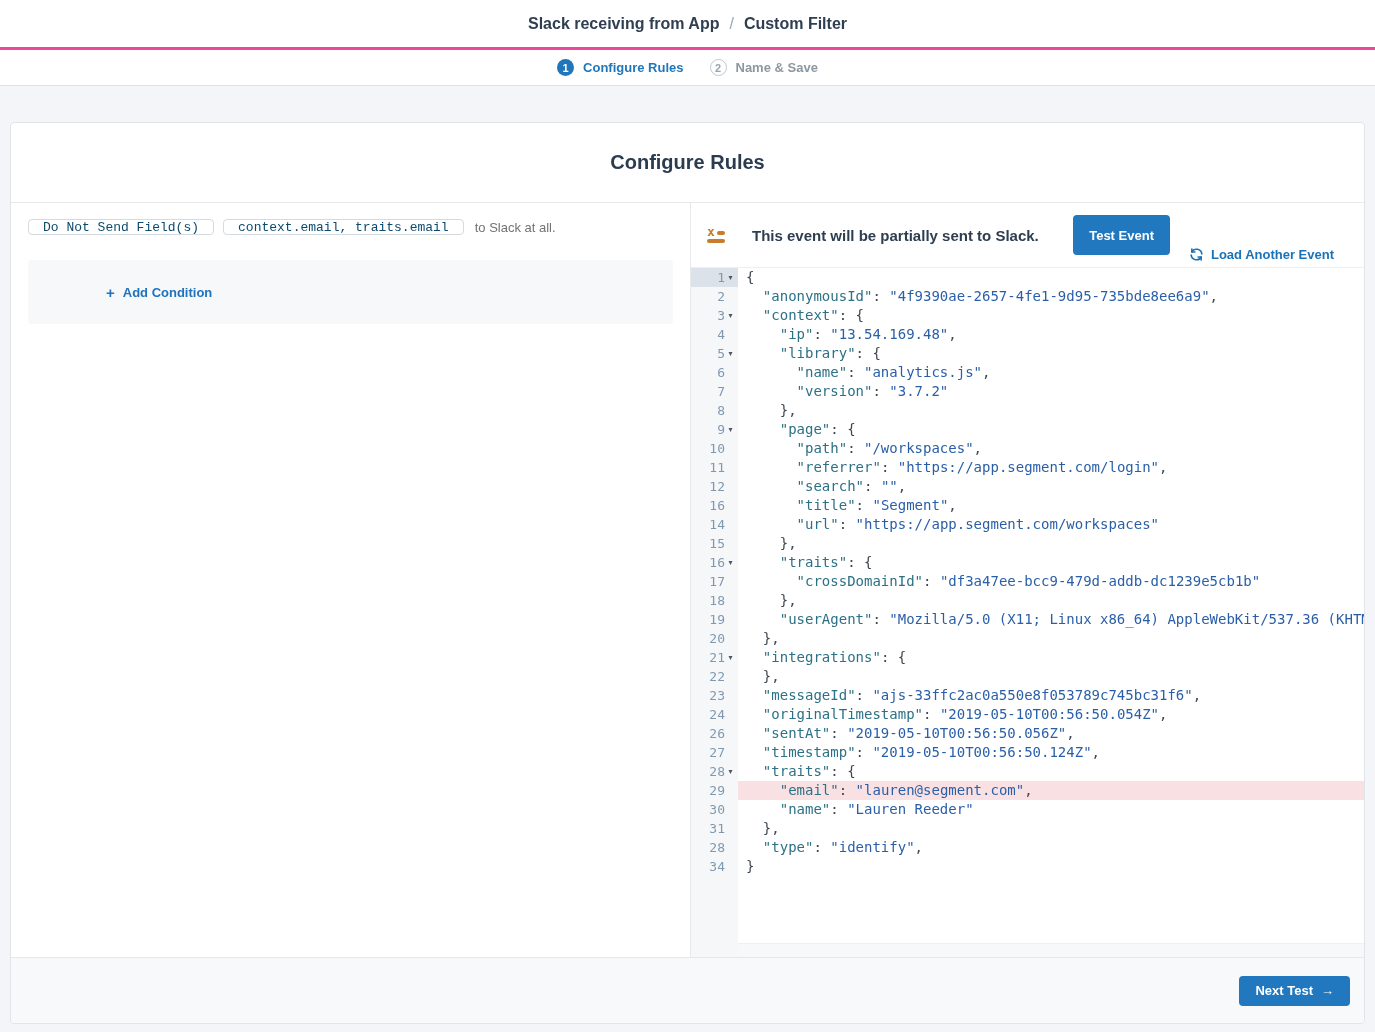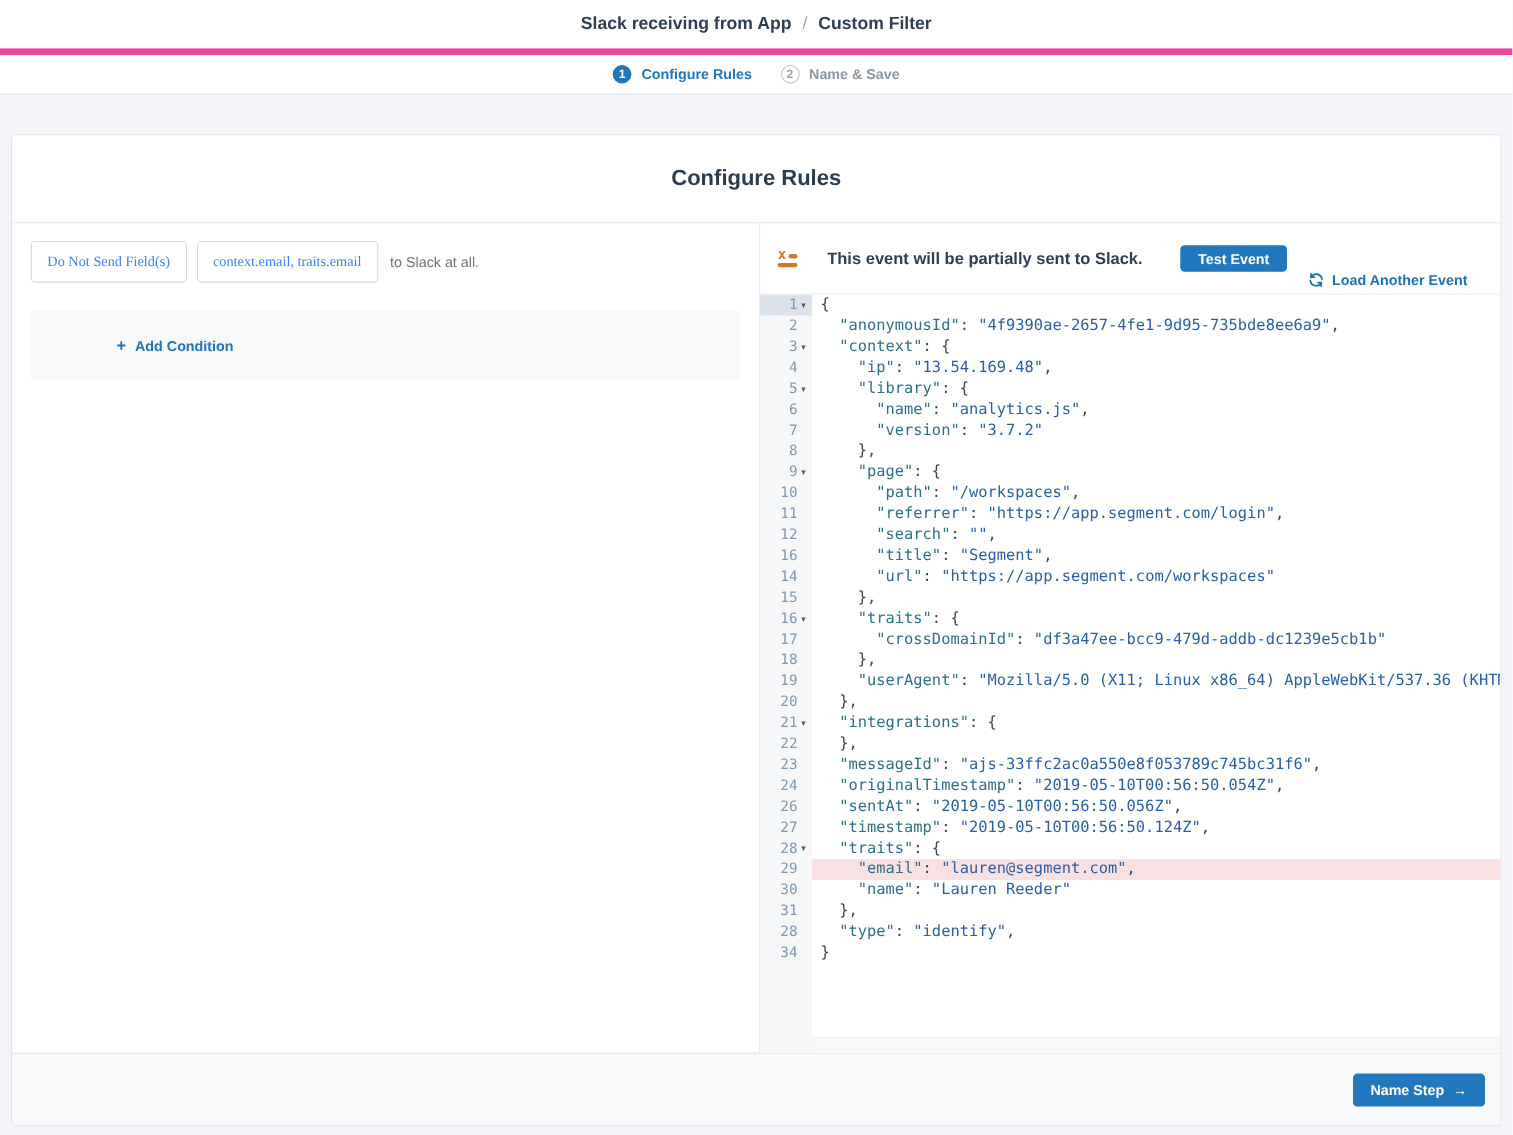--- a/index.html
+++ b/index.html
@@ -6,21 +6,21 @@
   html,body { width:1375px; height:1032px; }
   body {
     background:#f3f5f8;
     font-family:"Liberation Sans", sans-serif;
     color:#2f3f51;
     overflow:hidden;
   }
 
   
   .topbar {
-    height:50px; background:#fff; border-bottom:6px solid #ec4899;
+    height:50px; background:#fff; border-bottom:3px solid #ec4899;
     display:flex; align-items:center; justify-content:center;
   }
   .breadcrumb { display:flex; align-items:center; gap:10px; font-size:16px; font-weight:600; color:#2f3e51; }
   .breadcrumb .sep { color:#9aa6b2; font-weight:400; }
 
   .steps {
     height:36px; background:#fff; border-bottom:1px solid #dde2e7;
     display:flex; align-items:center; justify-content:center; gap:26px;
   }
   .step { display:flex; align-items:center; gap:9px; cursor:pointer; }
@@ -46,24 +46,24 @@
     display:flex; align-items:center; justify-content:center;
   }
   .card-title { font-size:20px; font-weight:700; color:#2c3c50; }
 
   .card-body { display:flex; height:754px; }
 
   
   .left-panel { width:680px; flex:0 0 680px; border-right:1px solid #e7eaed; }
   .rule-row { display:flex; align-items:center; gap:9px; margin:16px 0 0 17px; }
   .rule-btn {
-    height:38px; padding:0 14px; background:#fff;
+    height:16px; padding:0 14px; background:#fff;
     border:1px solid #d4dade; border-radius:4px;
-    font-family:Liberation Serif, serif;
-    font-size:13px; color:#3b82f6; cursor:pointer; white-space:nowrap;
+    font-family:Liberation Mono, monospace;
+    font-size:13px; color:#0c4a6e; cursor:pointer; white-space:nowrap;
   }
   .rule-suffix { font-size:13px; color:#737373; margin-left:2px; }
   .add-box {
     margin:25px 17px 0; height:64px; background:#f6f8fa; border-radius:4px;
     display:flex; align-items:center; padding-left:78px;
   }
   .add-link {
     display:flex; align-items:center; gap:8px;
     color:#2073ba; font-size:13px; font-weight:700;
     text-decoration:none; cursor:pointer;
@@ -80,21 +80,21 @@
   .partial-icon .px {
     position:absolute; left:0; top:-4px; color:#c87d2e;
     font-size:13px; font-weight:700; font-family:"DejaVu Sans Mono", monospace;
   }
   .partial-icon .bar-top { position:absolute; left:10px; top:3px; width:8px; height:4px; background:#c87d2e; border-radius:2px; }
   .partial-icon .bar-bottom { position:absolute; left:0; bottom:0; width:18px; height:4px; background:#c87d2e; border-radius:2px; }
   .preview-title { font-size:15px; font-weight:700; color:#2e3e50; margin-left:26px; white-space:nowrap; }
   .preview-actions { margin-left:auto; display:flex; align-items:center; gap:19px; }
   .btn-primary {
     background:#2178bf; color:#fff; border:none; border-radius:4px;
-    height:24px; padding:0 16px; font-family:"Liberation Sans", sans-serif;
+    height:40px; padding:0 16px; font-family:"Liberation Sans", sans-serif;
     font-size:13px; font-weight:700; cursor:pointer;
     display:flex; align-items:center; gap:8px;
   }
   .link-btn {
     display:flex; align-items:center; gap:7px;
     color:#1a73b8; font-size:13px; font-weight:700;
     text-decoration:none; cursor:pointer; white-space:nowrap;margin-top:38px;
   }
 
   
@@ -427,17 +427,17 @@
             </div>
           </div>
         <div class="hscrollbar"></div>
       </div>
     </section>
 
   </div>
 
   <footer class="card-footer">
     <button class="btn-primary">
-      <span>Name Step</span>
+      <span>Next Test</span>
       <span>→</span>
     </button>
   </footer>
 </main>
 
 </body></html>

